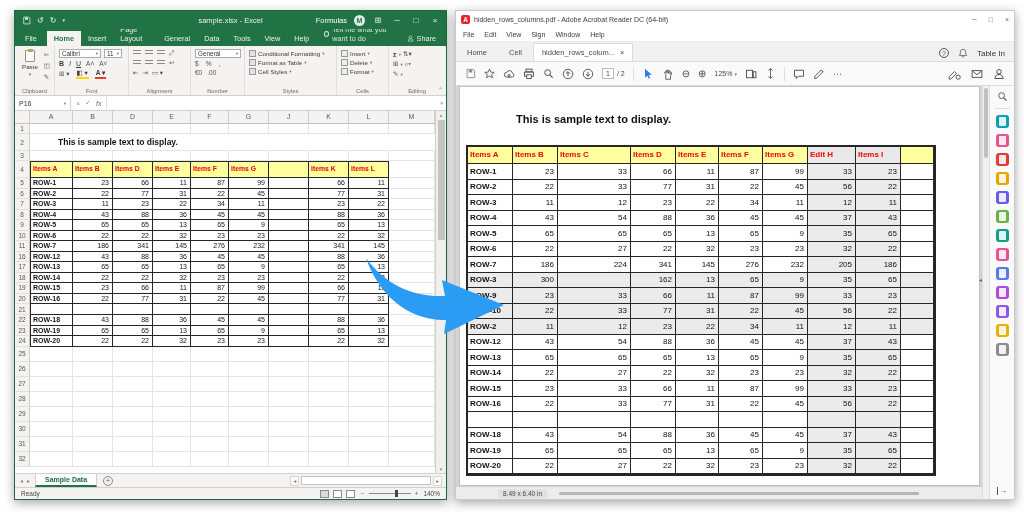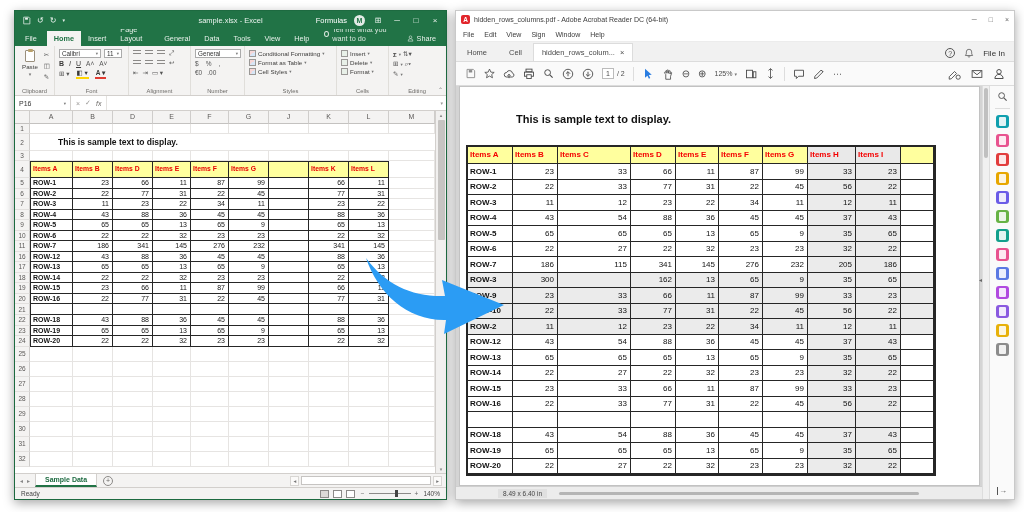--- a/index.html
+++ b/index.html
@@ -826,21 +826,21 @@
     <span class="ptab">Cell</span>
     <span class="doctab">
       <span>hidden_rows_colum...</span>
       <span>×</span>
     </span>
     <span class="right">
       <span class="helpcircle">?</span>
       <svg class="ico" width="10" height="10" style="color:#555">
           <use href="#s-bell"></use>
         </svg>
-      <span style="font-size:8px;color:#333">File In</span>
+      <span style="font-size:8px;color:#333">Table In</span>
     </span>
   </div>
   <div class="pdf-toolbar">
     <svg class="ico" width="11" height="11" style="color:#8a8a8a">
         <use href="#s-floppy"></use>
       </svg>
     <svg class="ico" width="11" height="11">
         <use href="#s-star"></use>
       </svg>
     <svg class="ico" width="12" height="12">
@@ -907,21 +907,21 @@
         <div class="pdf-doctitle">This is sample text to display.</div>
         <div class="pdf-table" style="width: 470px;">
             <div class="p-row" style="height: 17px;">
               <div class="p-cell p-h" style="width: 45px; height: 17px;">Items A</div>
               <div class="p-cell p-h" style="width: 45px; height: 17px;">Items B</div>
               <div class="p-cell p-h" style="width: 73px; height: 17px;">Items C</div>
               <div class="p-cell p-h" style="width: 45px; height: 17px;">Items D</div>
               <div class="p-cell p-h" style="width: 43px; height: 17px;">Items E</div>
               <div class="p-cell p-h" style="width: 44px; height: 17px;">Items F</div>
               <div class="p-cell p-h" style="width: 45px; height: 17px;">Items G</div>
-              <div class="p-cell p-h greycell" style="width: 48px; height: 17px;">Items H</div>
+              <div class="p-cell p-h greycell" style="width: 48px; height: 17px;">Edit H</div>
               <div class="p-cell p-h greycell" style="width: 45px; height: 17px;">Items I</div>
               <div class="p-cell p-h" style="width: 33px; height: 17px;"></div>
             </div>
             <div class="p-row" style="height: 15.5px;">
               <div class="p-cell p-lb" style="width: 45px; height: 15.5px;">ROW-1</div>
               <div class="p-cell p-num" style="width: 45px; height: 15.5px;">23</div>
               <div class="p-cell p-num" style="width: 73px; height: 15.5px;">33</div>
               <div class="p-cell p-num" style="width: 45px; height: 15.5px;">66</div>
               <div class="p-cell p-num" style="width: 43px; height: 15.5px;">11</div>
               <div class="p-cell p-num" style="width: 44px; height: 15.5px;">87</div>
@@ -986,21 +986,21 @@
               <div class="p-cell p-num" style="width: 43px; height: 15.5px;">32</div>
               <div class="p-cell p-num" style="width: 44px; height: 15.5px;">23</div>
               <div class="p-cell p-num" style="width: 45px; height: 15.5px;">23</div>
               <div class="p-cell p-num greycell" style="width: 48px; height: 15.5px;">32</div>
               <div class="p-cell p-num greycell" style="width: 45px; height: 15.5px;">22</div>
               <div class="p-cell" style="width: 33px; height: 15.5px;"></div>
             </div>
             <div class="p-row" style="height: 15.5px;">
               <div class="p-cell p-lb" style="width: 45px; height: 15.5px;">ROW-7</div>
               <div class="p-cell p-num" style="width: 45px; height: 15.5px;">186</div>
-              <div class="p-cell p-num" style="width: 73px; height: 15.5px;">115</div>
+              <div class="p-cell p-num" style="width: 73px; height: 15.5px;">224</div>
               <div class="p-cell p-num" style="width: 45px; height: 15.5px;">341</div>
               <div class="p-cell p-num" style="width: 43px; height: 15.5px;">145</div>
               <div class="p-cell p-num" style="width: 44px; height: 15.5px;">276</div>
               <div class="p-cell p-num" style="width: 45px; height: 15.5px;">232</div>
               <div class="p-cell p-num greycell" style="width: 48px; height: 15.5px;">205</div>
               <div class="p-cell p-num greycell" style="width: 45px; height: 15.5px;">186</div>
               <div class="p-cell" style="width: 33px; height: 15.5px;"></div>
             </div>
             <div class="p-row" style="height: 15.5px;">
               <div class="p-cell p-lb greycell" style="width: 45px; height: 15.5px;">ROW-3</div>

